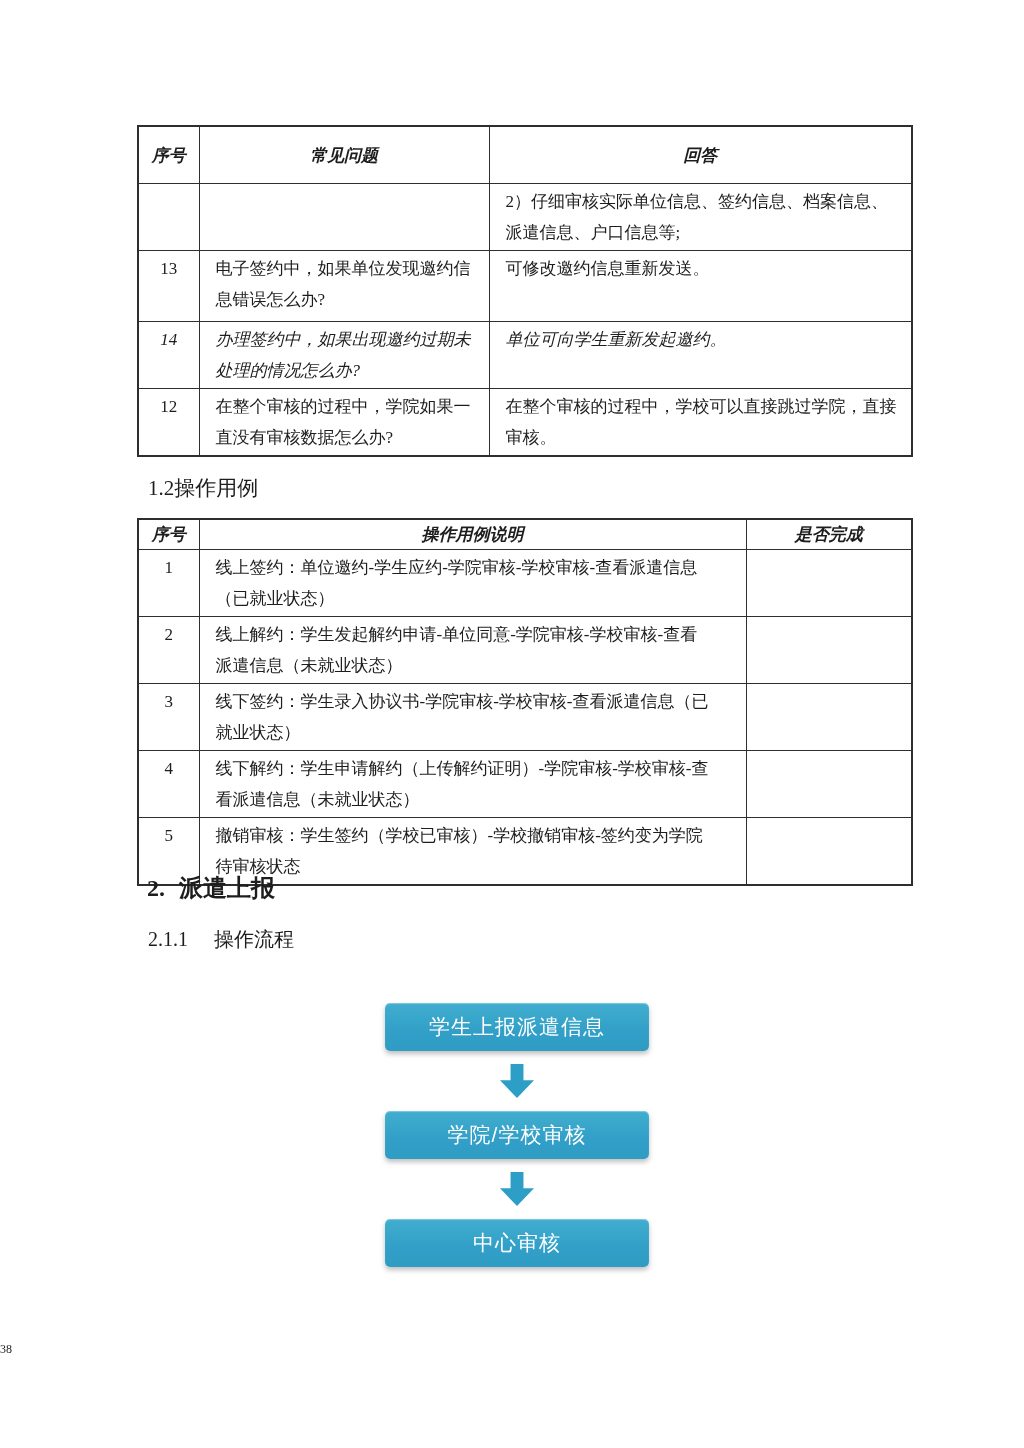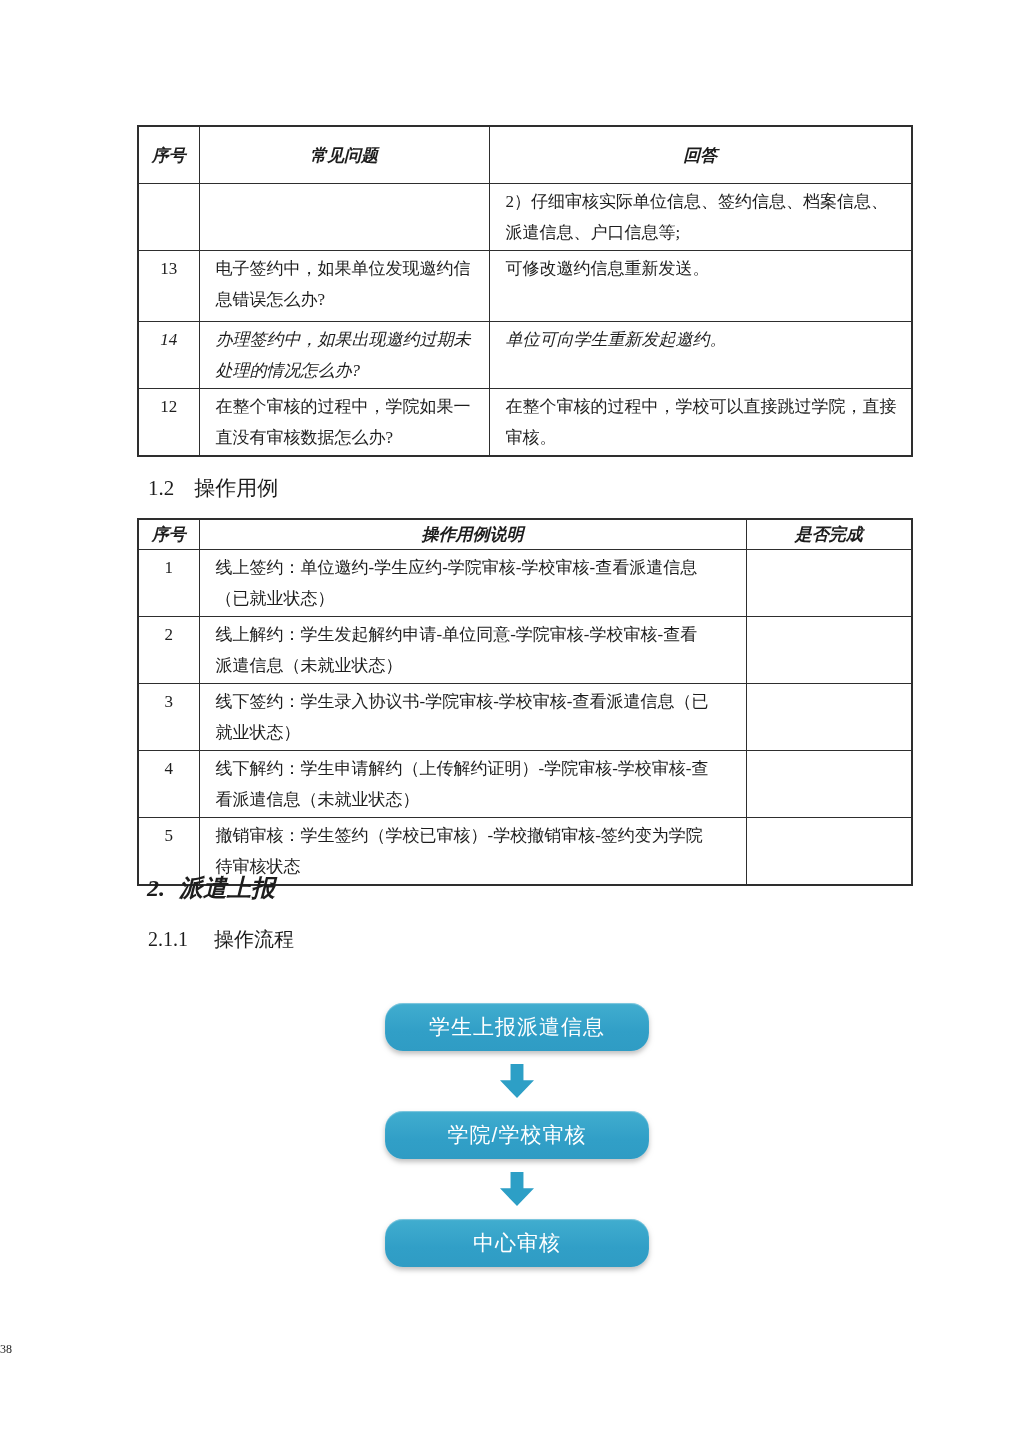--- a/index.html
+++ b/index.html
@@ -28,29 +28,29 @@
   .faq tr.r1 td{height:66px;}
   .faq tr.r2 td{height:57px;font-style:italic;}
   .faq tr.r3 td{height:53px;}
   
   .uc{left:137px;top:518px;width:774px;}
   .uc thead th{height:29px;line-height:29px;}
   .uc tbody td{height:59px;}
   
   .heading{position:absolute;white-space:nowrap;}
   .h14{left:148px;top:474px;font-size:21px;}
-  .h14 .t{margin-left:20px;}
-  .h2{left:147px;top:872px;font-size:24px;font-weight:bold;font-style:italic;}
+  .h14 .t{}
+  .h2{left:147px;top:872px;font-size:24px;font-weight:bold;}
   .h2 .t{margin-left:14px;}
   .h211{left:148px;top:926px;font-size:20px;}
   .h211 .t{margin-left:26px;}
   
   .flow{position:absolute;left:385px;top:1003px;width:264px;}
   .flow-box{
-    width:264px;height:48px;box-sizing:border-box;border-radius:18px;
+    width:264px;height:48px;box-sizing:border-box;border-radius:5px;
     background:linear-gradient(180deg,#41adcf 0%,#319fc7 60%,#2f9cc4 100%);
     box-shadow:0 3px 5px rgba(130,130,130,.5), inset 0 1px 1px rgba(255,255,255,.35);
     color:#ffffff;display:flex;align-items:center;justify-content:center;
     font-family:"Liberation Sans","DejaVu Sans",sans-serif;
     font-size:21px;letter-spacing:1px;
   }
   .flow-arrow{
     width:34px;height:34px;margin:13px auto 13px auto;background:#2d9fc6;
     clip-path:polygon(31% 0,69% 0,69% 48%,100% 48%,50% 100%,0 48%,31% 48%);
     filter:drop-shadow(1px 2px 1px rgba(140,140,140,.45));

